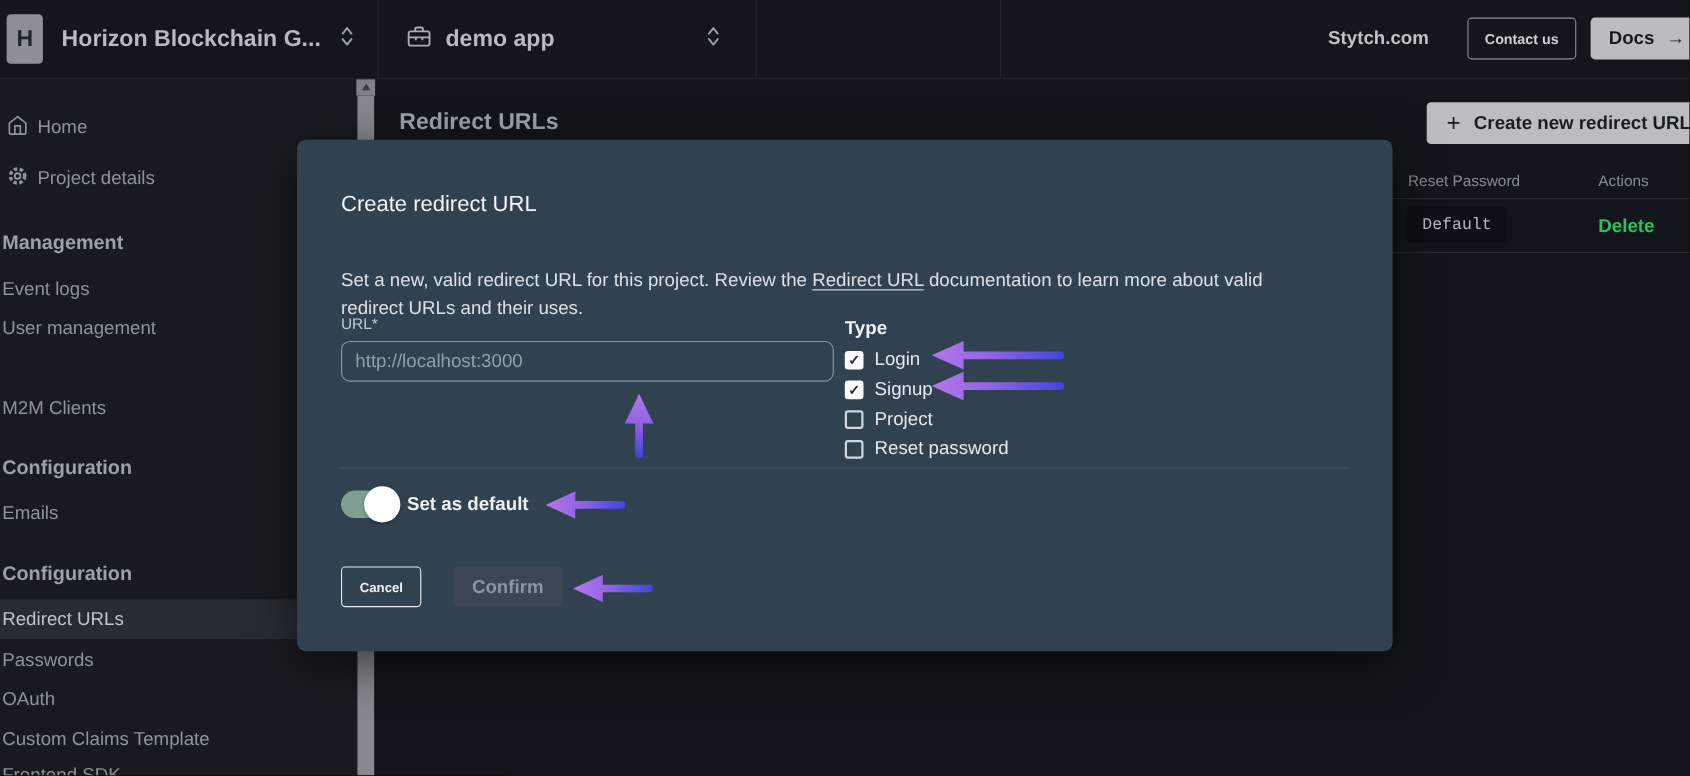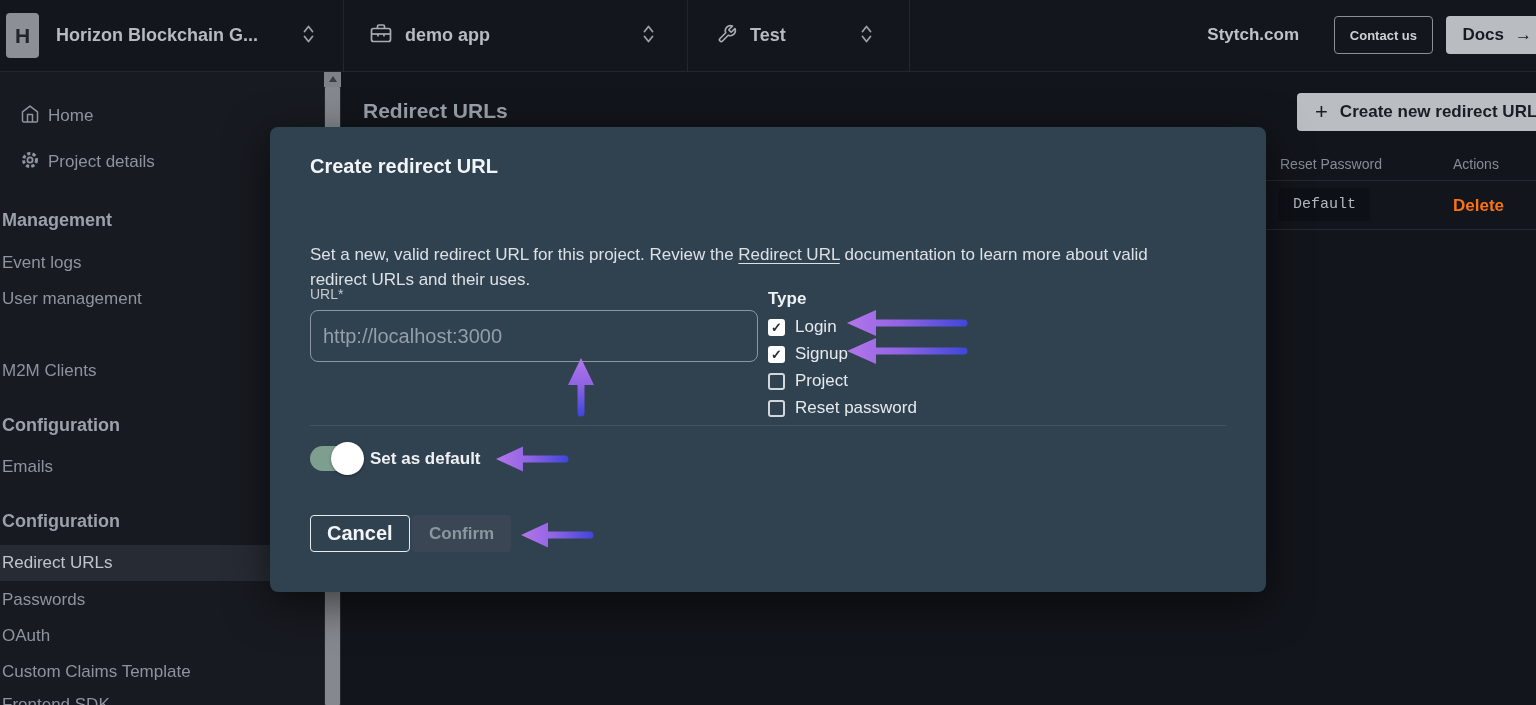--- a/index.html
+++ b/index.html
@@ -9,37 +9,37 @@
   
   .topbar{position:absolute;left:0;top:0;width:1536px;height:71px;background:#13161c;
           border-bottom:1px solid #23262d;z-index:30;}
   .tb-sep{position:absolute;top:0;bottom:0;width:1px;background:#23262d;}
   .tb-section{position:absolute;top:0;height:71px;display:flex;align-items:center;box-sizing:border-box;cursor:pointer;}
   .org-section{left:0;width:343px;padding-left:6px;gap:17px;}
   .app-section{left:343px;width:344px;padding-left:27px;gap:13px;}
   .env-section{left:687px;width:222px;padding-left:30px;gap:13px;}
   .logo-tile{width:33px;height:45px;background:#8c9096;border-radius:4px;display:flex;
              align-items:center;justify-content:center;font-size:21px;font-weight:700;color:#20242b;flex:0 0 auto;}
-  .tb-name{font-weight:700;font-size:18px;color:#b7bbc1;white-space:nowrap;}
+  .tb-name{font-weight:700;font-size:21px;color:#b7bbc1;white-space:nowrap;}
   .sorter{margin-left:auto;flex:0 0 auto;}
   .org-section .sorter{margin-right:28px;}
   .app-section .sorter{margin-right:32px;}
   .env-section .sorter{margin-right:36px;}
   .stytch-link{position:absolute;right:237px;top:25px;font-weight:700;font-size:17px;color:#bfc3c8;cursor:pointer;}
   .contact-btn{position:absolute;right:103px;top:16px;height:38px;box-sizing:border-box;
                border:1px solid #8b8f96;border-radius:4px;background:transparent;
                display:flex;align-items:center;padding:0 15px;font-weight:700;font-size:13px;color:#ced2d6;cursor:pointer;}
   .docs-btn{position:absolute;right:-12px;top:16px;height:38px;background:#b9bcc1;border-radius:4px;
             display:flex;align-items:center;gap:11px;padding:0 16px;font-weight:700;font-size:17px;color:#171b21;cursor:pointer;}
 
   
   .sidebar{position:absolute;left:0;top:71px;width:324px;height:634px;background:#171a20;z-index:1;}
   .nav-item{position:absolute;left:0;width:100%;height:36px;display:flex;align-items:center;
             font-size:17px;color:#8e949c;padding-left:2px;box-sizing:border-box;cursor:pointer;}
-  .nav-item.icon-item{padding-left:20px;gap:8px;}
+  .nav-item.icon-item{padding-left:6px;gap:8px;}
   .nav-item.active{background:#272b33;color:#c0c5cb;}
   .nav-header{position:absolute;left:0;width:100%;height:40px;display:flex;align-items:center;
               font-size:18px;font-weight:700;color:#9ba1a9;padding-left:2px;box-sizing:border-box;}
 
   
   .scrollbar{position:absolute;left:324px;top:71px;width:17px;height:634px;background:#24272d;z-index:2;}
   .scroll-btn{height:16px;display:flex;align-items:center;justify-content:center;background:#7e8187;cursor:pointer;}
   .scroll-tri{width:0;height:0;border-left:4px solid transparent;border-right:4px solid transparent;border-bottom:6px solid #3a3d43;}
   .scroll-thumb{position:absolute;left:1px;right:1px;top:16px;bottom:0;background:#85888e;border-radius:1px;cursor:grab;}
 
@@ -49,51 +49,51 @@
               display:flex;align-items:center;gap:12px;padding:0 18px;font-weight:700;font-size:17px;
               color:#191d24;white-space:nowrap;z-index:3;cursor:pointer;border:none;font-family:inherit;}
   .create-plus{font-size:22px;font-weight:400;line-height:1;}
   .th-reset{position:absolute;left:1280px;top:156px;font-size:14px;color:#878c94;z-index:1;}
   .th-actions{position:absolute;left:1453px;top:156px;font-size:14px;color:#878c94;z-index:1;}
   .t-div1{position:absolute;left:1266px;right:0;top:180px;height:1px;background:#262931;z-index:1;}
   .t-div2{position:absolute;left:1266px;right:0;top:229px;height:1px;background:#262931;z-index:1;}
   .default-badge{position:absolute;left:1279px;top:188px;height:33px;background:#0d1016;border-radius:4px;
                  display:flex;align-items:center;padding:0 14px;font-family:"Liberation Mono",monospace;
                  font-size:15px;color:#b4b9bf;z-index:1;}
-  .delete-link{position:absolute;left:1453px;top:196px;font-size:17px;font-weight:700;color:#f97316;z-index:1;cursor:pointer;}
+  .delete-link{position:absolute;left:1453px;top:196px;font-size:17px;font-weight:700;color:#22c55e;z-index:1;cursor:pointer;}
 
   
   .modal{position:absolute;left:270px;top:127px;width:996px;height:465px;background:#304150;
          border-radius:8px;box-shadow:0 12px 44px rgba(0,0,0,.55);z-index:10;}
-  .m-title{position:absolute;left:40px;top:28px;font-size:20px;font-weight:700;color:#f2f5f7;}
+  .m-title{position:absolute;left:40px;top:48px;font-size:20px;font-weight:400;color:#f2f5f7;}
   .m-desc{position:absolute;left:40px;top:98px;width:885px;font-size:17px;line-height:25px;color:#dce1e6;}
   .m-desc a{color:inherit;text-decoration:underline;text-underline-offset:3px;cursor:pointer;}
   .m-url-label{position:absolute;left:40px;top:159px;font-size:14px;color:#c3c9cf;}
-  .m-input{position:absolute;left:40px;top:183px;width:448px;height:52px;box-sizing:border-box;
+  .m-input{position:absolute;left:40px;top:183px;width:448px;height:37px;box-sizing:border-box;
            background:transparent;border:1px solid #8d97a1;border-radius:8px;padding:16px 12px;
-           font-size:20px;color:#e5e9ec;font-family:inherit;outline:none;}
+           font-size:17px;color:#e5e9ec;font-family:inherit;outline:none;}
   .m-input::placeholder{color:#949fa9;}
   .m-type-label{position:absolute;left:498px;top:162px;font-size:17px;font-weight:700;color:#eef1f4;}
   .cb-row{position:absolute;left:498px;height:24px;display:flex;align-items:center;gap:10px;
           font-size:17px;color:#e6eaed;cursor:pointer;}
   .cb-box{width:17px;height:17px;border:2px solid #d2d7dc;border-radius:3px;box-sizing:border-box;
           position:relative;background:transparent;flex:0 0 auto;}
   .cb-check{display:none;position:absolute;inset:0;align-items:center;justify-content:center;
             font-size:13px;font-weight:700;color:#22303e;line-height:1;}
   .cb-row.on .cb-box{background:#ffffff;border-color:#ffffff;}
   .cb-row.on .cb-check{display:flex;}
   .m-divider{position:absolute;left:40px;width:916px;top:298px;height:1px;background:#46525f;}
   .toggle{position:absolute;left:40px;top:319px;width:48px;height:25px;background:#56626d;border-radius:13px;cursor:pointer;}
   .toggle.on{background:#7e9e90;}
   .toggle-knob{position:absolute;left:-4px;top:-4px;width:33px;height:33px;background:#ffffff;border-radius:50%;
                box-shadow:0 1px 3px rgba(0,0,0,.35);}
   .toggle.on .toggle-knob{left:auto;right:-6px;}
   .toggle-label{position:absolute;left:100px;top:322px;font-size:17px;font-weight:700;color:#eef1f4;}
   .cancel-btn{position:absolute;left:40px;top:388px;height:37px;padding:0 16px;border:1.5px solid #e8ebee;
-              border-radius:4px;background:transparent;color:#f3f5f8;font-weight:700;font-size:20px;
+              border-radius:4px;background:transparent;color:#f3f5f8;font-weight:700;font-size:12px;
               display:flex;align-items:center;cursor:pointer;font-family:inherit;box-sizing:border-box;}
   .confirm-btn{position:absolute;left:142px;top:388px;height:37px;padding:0 17px;background:#3a4653;border:none;
                border-radius:4px;color:#8c96a1;font-weight:700;font-size:17px;display:flex;align-items:center;
                font-family:inherit;box-sizing:border-box;cursor:default;}
 
   
   .arr{position:absolute;z-index:20;pointer-events:none;}
 </style>
 </head>
 <body>
@@ -123,34 +123,20 @@
       </span>
       <span class="tb-name">demo app</span>
       <span class="sorter">
         <svg width="13" height="22" viewBox="0 0 13 22" fill="none" stroke="#9aa0a7" stroke-width="1.8" stroke-linecap="round" stroke-linejoin="round">
           <path d="M2.5 8.5 L6.5 3.5 L10.5 8.5"></path>
             <path d="M2.5 13.5 L6.5 18.5 L10.5 13.5"></path>
         </svg>
       </span>
     </div>
     <div class="tb-sep" style="left:687px"></div>
-    <div class="tb-section env-section">
-      <span>
-        <svg width="20" height="20" viewBox="0 0 24 24" fill="none" stroke="#a9adb3" stroke-width="2" stroke-linecap="round" stroke-linejoin="round">
-          <path d="M14.7 6.3a1 1 0 0 0 0 1.4l1.6 1.6a1 1 0 0 0 1.4 0l3.77-3.77a6 6 0 0 1-7.94 7.94l-6.91 6.91a2.12 2.12 0 0 1-3-3l6.91-6.91a6 6 0 0 1 7.94-7.94l-3.76 3.76z"></path>
-        </svg>
-      </span>
-      <span class="tb-name">Test</span>
-      <span class="sorter">
-        <svg width="13" height="22" viewBox="0 0 13 22" fill="none" stroke="#9aa0a7" stroke-width="1.8" stroke-linecap="round" stroke-linejoin="round">
-          <path d="M2.5 8.5 L6.5 3.5 L10.5 8.5"></path>
-            <path d="M2.5 13.5 L6.5 18.5 L10.5 13.5"></path>
-        </svg>
-      </span>
-    </div>
     <div class="tb-sep" style="left:909px"></div>
     <span class="stytch-link">Stytch.com</span>
     <button class="contact-btn">Contact us</button>
     <div class="docs-btn">
       <span>Docs</span>
       <span>→</span>
     </div>
   </div>
 
   <div class="sidebar">

